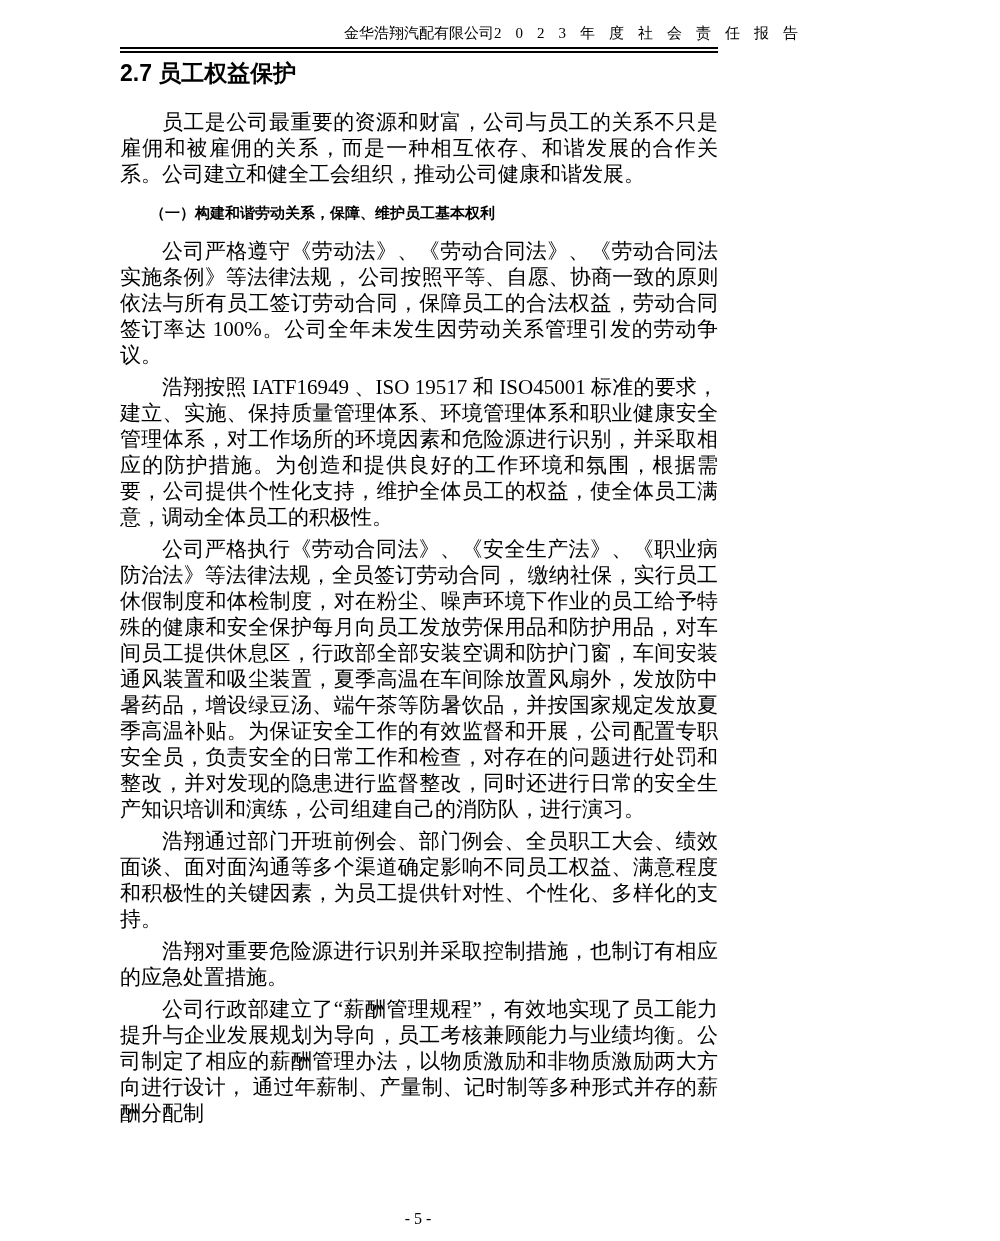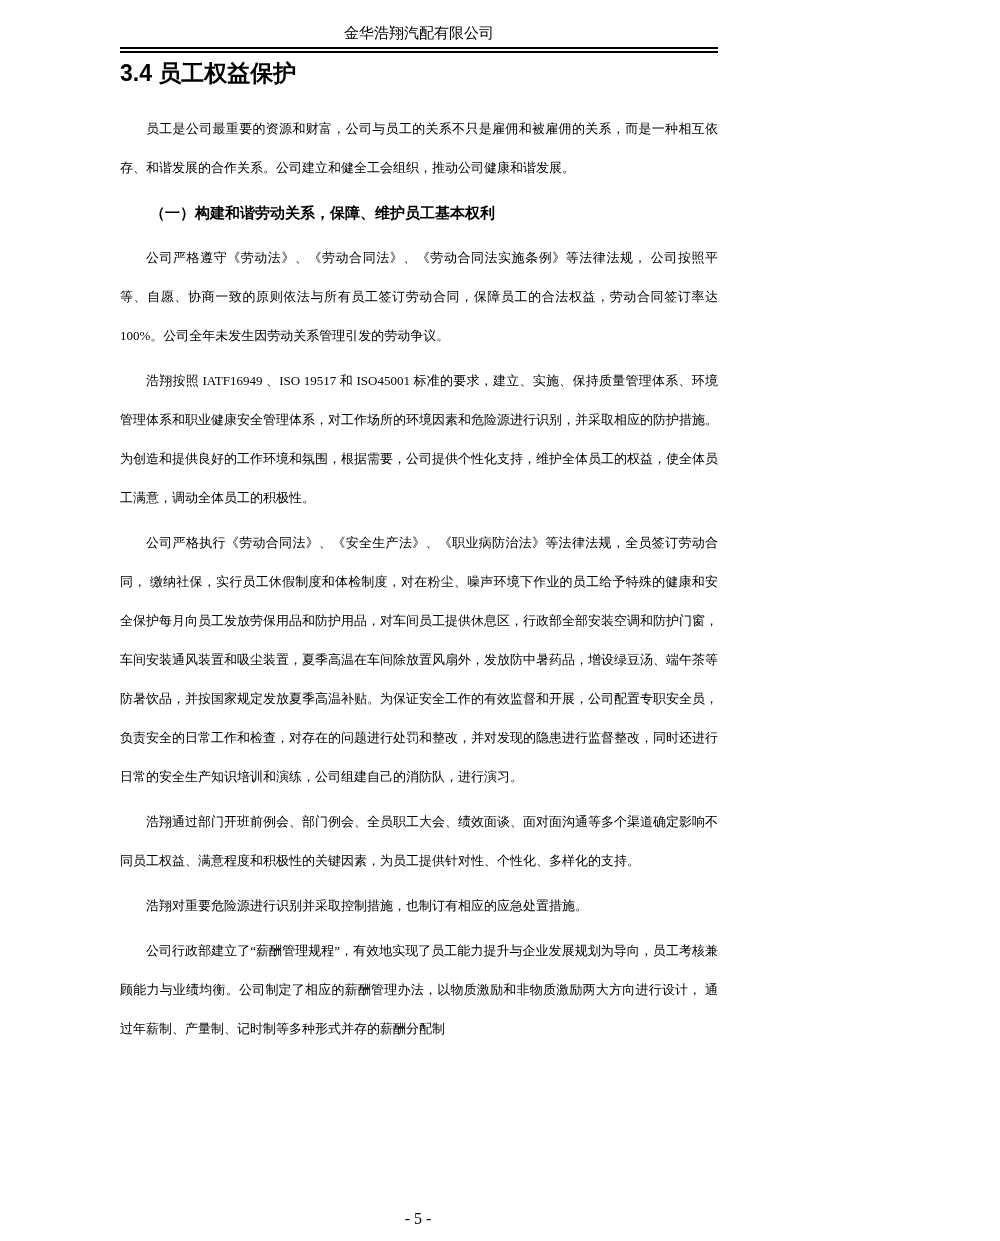--- a/index.html
+++ b/index.html
@@ -42,22 +42,22 @@
   }
   .section-title {
     margin: 6px 0 22px 0;
     font-size: 23px;
     line-height: 28px;
     font-weight: bold;
     font-family: "Liberation Sans", "DejaVu Sans", sans-serif;
   }
   .para {
     margin: 0 0 6px 0;
-    font-size: 13px;
-    line-height: 39px;
+    font-size: 21px;
+    line-height: 26px;
     text-align: justify;
     text-indent: 2em;
   }
   .sub-heading {
     margin: 0 0 6px 0;
     font-size: 15px;
     line-height: 39px;
     font-weight: bold;
     text-indent: 2em;
     font-family: "Liberation Sans", "DejaVu Sans", sans-serif;
@@ -72,25 +72,26 @@
     line-height: 18px;
   }
 </style>
 </head>
 <body>
 
 <div class="page">
 
   <div class="header-row">
     <span class="header-company">金华浩翔汽配有限公司</span>
+    <span class="header-report">2023年度社会责任报告</span>
   </div>
 
   <div class="header-rule"></div>
 
-  <h1 class="section-title">3.4 员工权益保护</h1>
+  <h1 class="section-title">2.7 员工权益保护</h1>
 
   <p class="para">员工是公司最重要的资源和财富，公司与员工的关系不只是雇佣和被雇佣的关系，而是一种相互依存、和谐发展的合作关系。公司建立和健全工会组织，推动公司健康和谐发展。</p>
 
   <h2 class="sub-heading">（一）构建和谐劳动关系，保障、维护员工基本权利</h2>
 
   <p class="para">公司严格遵守《劳动法》、《劳动合同法》、《劳动合同法实施条例》等法律法规， 公司按照平等、自愿、协商一致的原则依法与所有员工签订劳动合同，保障员工的合法权益，劳动合同签订率达 100%。公司全年未发生因劳动关系管理引发的劳动争议。</p>
 
   <p class="para">浩翔按照 IATF16949 、ISO 19517 和 ISO45001 标准的要求，建立、实施、保持质量管理体系、环境管理体系和职业健康安全管理体系，对工作场所的环境因素和危险源进行识别，并采取相应的防护措施。为创造和提供良好的工作环境和氛围，根据需要，公司提供个性化支持，维护全体员工的权益，使全体员工满意，调动全体员工的积极性。</p>
 
   <p class="para">公司严格执行《劳动合同法》、《安全生产法》、《职业病防治法》等法律法规，全员签订劳动合同， 缴纳社保，实行员工休假制度和体检制度，对在粉尘、噪声环境下作业的员工给予特殊的健康和安全保护每月向员工发放劳保用品和防护用品，对车间员工提供休息区，行政部全部安装空调和防护门窗，车间安装通风装置和吸尘装置，夏季高温在车间除放置风扇外，发放防中暑药品，增设绿豆汤、端午茶等防暑饮品，并按国家规定发放夏季高温补贴。为保证安全工作的有效监督和开展，公司配置专职安全员，负责安全的日常工作和检查，对存在的问题进行处罚和整改，并对发现的隐患进行监督整改，同时还进行日常的安全生产知识培训和演练，公司组建自己的消防队，进行演习。</p>

